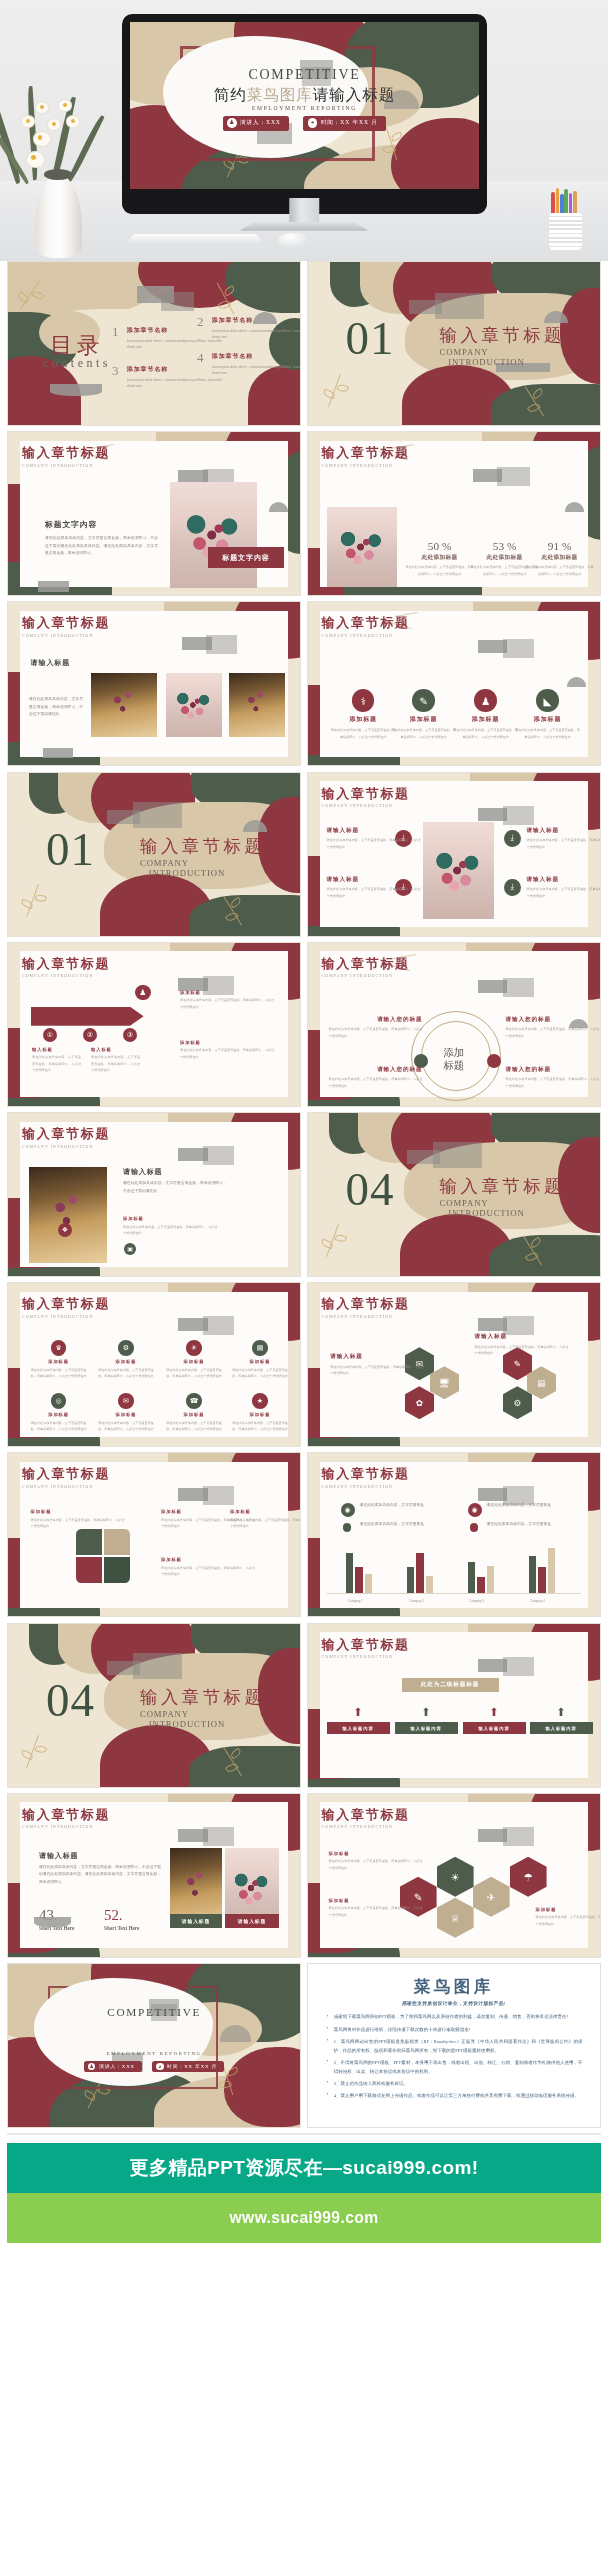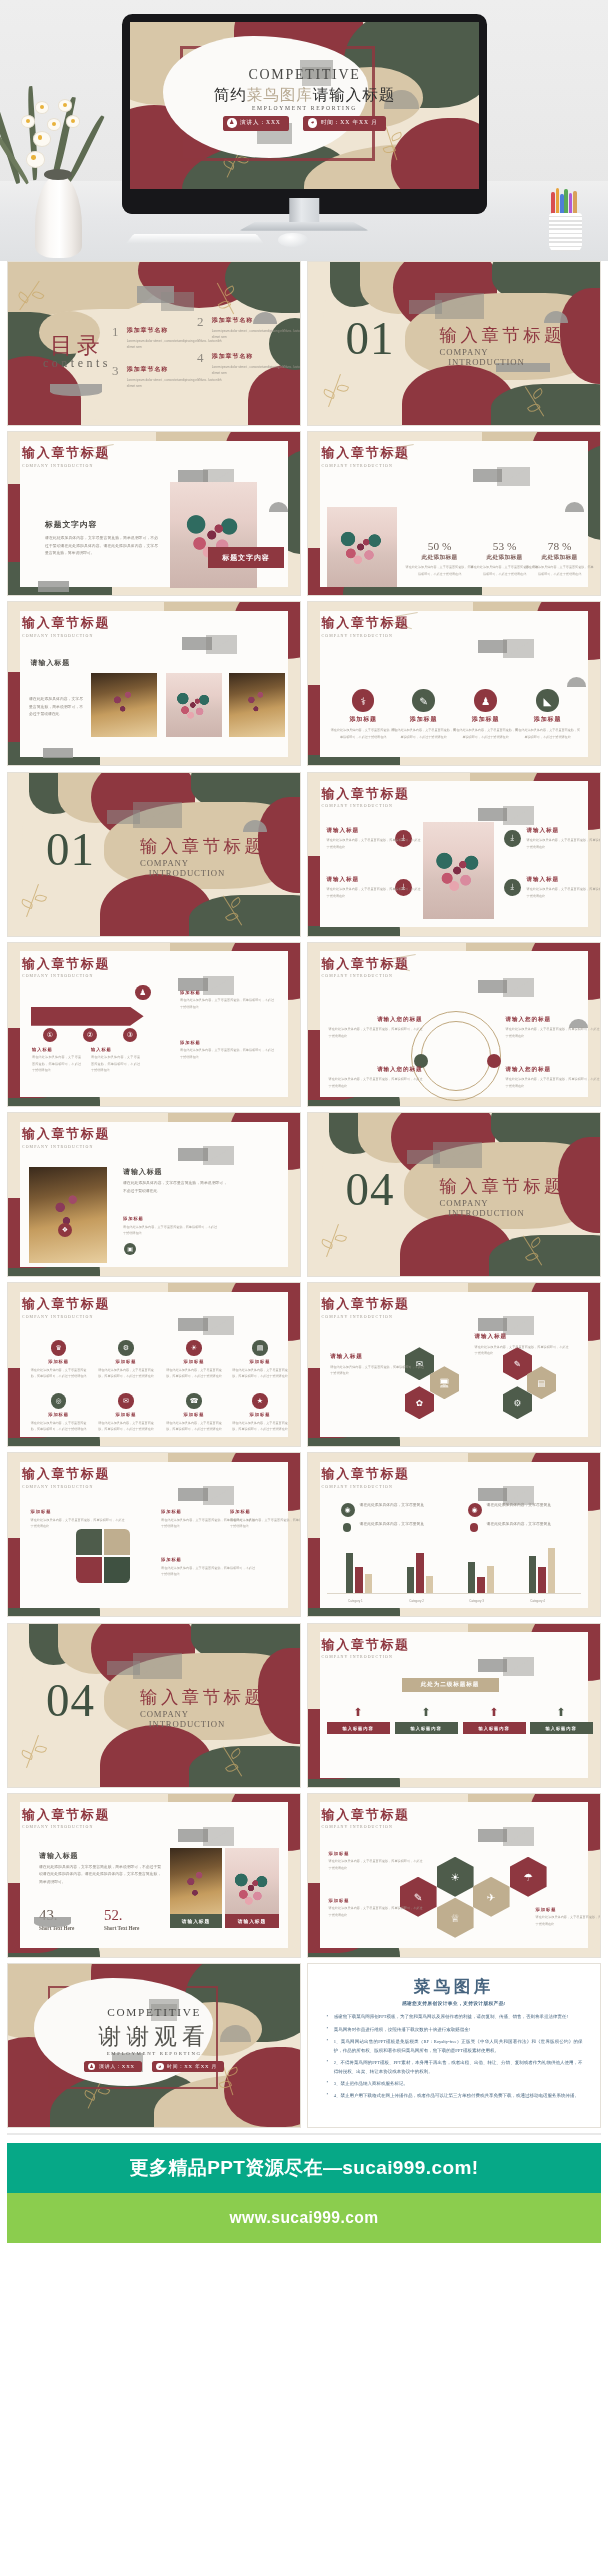--- a/index.html
+++ b/index.html
@@ -454,21 +454,21 @@
         <div class="v">50 %</div>
         <div class="l">此处添加标题</div>
         <div class="d">请在此处添加具体内容，文字尽量言简意赅，简单说明即可，不必过于繁琐请在此</div>
       </div>
       <div class="stat" style="left:162px;top:108px;">
         <div class="v">53 %</div>
         <div class="l">此处添加标题</div>
         <div class="d">请在此处添加具体内容，文字尽量言简意赅，简单说明即可，不必过于繁琐请在此</div>
       </div>
       <div class="stat" style="left:217px;top:108px;">
-        <div class="v">78 %</div>
+        <div class="v">91 %</div>
         <div class="l">此处添加标题</div>
         <div class="d">请在此处添加具体内容，文字尽量言简意赅，简单说明即可，不必过于繁琐请在此</div>
       </div>
     </div>
   </div>
 
   <div class="srow">
     <div class="slide">
       <div class="bgpaper"></div>
       <div class="blob b-tan" style="left:156px;top:-21px;width:122px;height:78px;border-radius:0 0 60% 40%;"></div>
@@ -652,20 +652,24 @@
         <div class="en">COMPANY INTRODUCTION</div>
       </div>
       <div class="blob b-gray" style="left:170px;top:37px;width:29.5px;height:13px;"></div>
       <div class="blob b-grayt tri" style="left:195px;top:35px;border-left:31px solid #8d8c88;border-bottom:19px solid transparent;opacity:.45;"></div>
       <div class="blob b-gray" style="left:261px;top:76px;width:19px;height:9.6px;border-radius:9.6px 9.6px 0 0;"></div>
 
       <div class="ringo" style="left:103px;top:68px;width:90px;height:90px;"></div>
       <div class="ringo" style="left:113px;top:78px;width:70px;height:70px;"></div>
       <div class="ring-dot" style="left:106px;top:111px;background:#4e5c4b;"></div>
       <div class="ring-dot" style="left:179px;top:111px;background:#8e3740;"></div>
+      <div class="ring-txt" style="top:103px;">
+        <div>添加</div>
+        <div>标题</div>
+      </div>
       <div class="sl" style="left:21px;top:73px;text-align:right;">
         <div class="t">请输入您的标题</div>
         <div class="d">请在此处添加具体内容，文字尽量言简意赅，简单说明即可，不必过于繁琐请在此</div>
       </div>
       <div class="sl" style="left:198px;top:73px;">
         <div class="t">请输入您的标题</div>
         <div class="d">请在此处添加具体内容，文字尽量言简意赅，简单说明即可，不必过于繁琐请在此</div>
       </div>
       <div class="sl" style="left:21px;top:123px;text-align:right;">
         <div class="t">请输入您的标题</div>
@@ -1048,21 +1052,20 @@
       <div class="vine" style="left:87px;top:111px;transform:rotate(25deg);"></div>
       <div class="vine" style="left:219px;top:97px;transform:rotate(-18deg);"></div>
 
       <div class="cv-box" style="left:40px;top:22.6px;width:170px;height:103px;border-width:2.6px;"></div>
       <div class="cv-white" style="left:26px;top:14px;width:179px;height:108px;"></div>
       <div class="blob b-grayt" style="left:141px;top:35px;width:29.5px;height:17.4px;"></div>
       <div class="blob b-grayt tri" style="left:143px;top:40px;border-left:26px solid #8d8c88;border-bottom:17.4px solid transparent;opacity:.45;"></div>
       <div class="blob b-grayt" style="left:104px;top:89px;width:31px;height:19px;"></div>
 
       <div class="cv-en" style="top:42px;font-size:11.3px;">COMPETITIVE</div>
-      <div class="thanks-cn">谢谢观看</div>
       <div class="cv-sub" style="top:87px;font-size:4.8px;">EMPLOYMENT REPORTING</div>
       <div class="cv-pills" style="top:97px;gap:10.4px;">
         <div class="pill" style="padding:1.7px 7px 1.7px 3.5px;">
           <span class="pico" style="width:7.8px;height:7.8px;font-size:5.2px;line-height:7.8px;">♟</span>
           <span class="tx" style="font-size:4.8px;">演讲人：XXX</span>
         </div>
         <div class="pill" style="padding:1.7px 7px 1.7px 3.5px;">
           <span class="pico" style="width:7.8px;height:7.8px;font-size:5.2px;line-height:7.8px;">◕</span>
           <span class="tx" style="font-size:4.8px;">时间：XX 年XX 月</span>
         </div>

